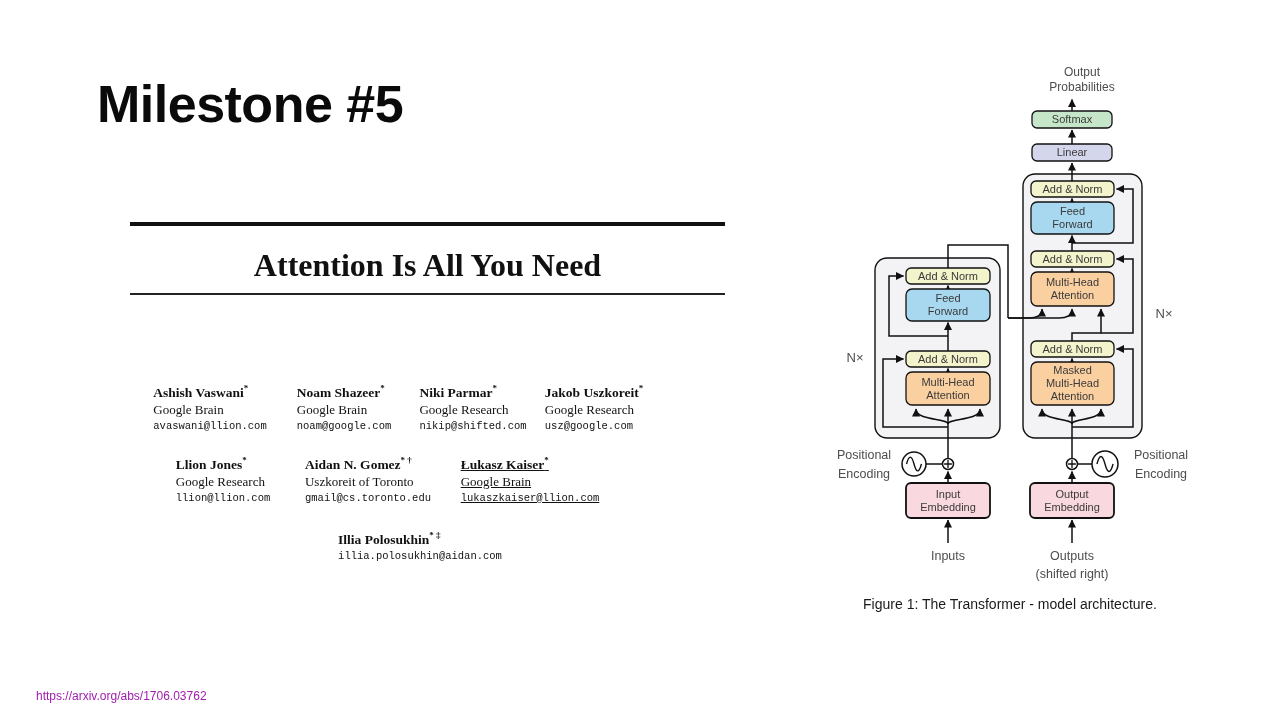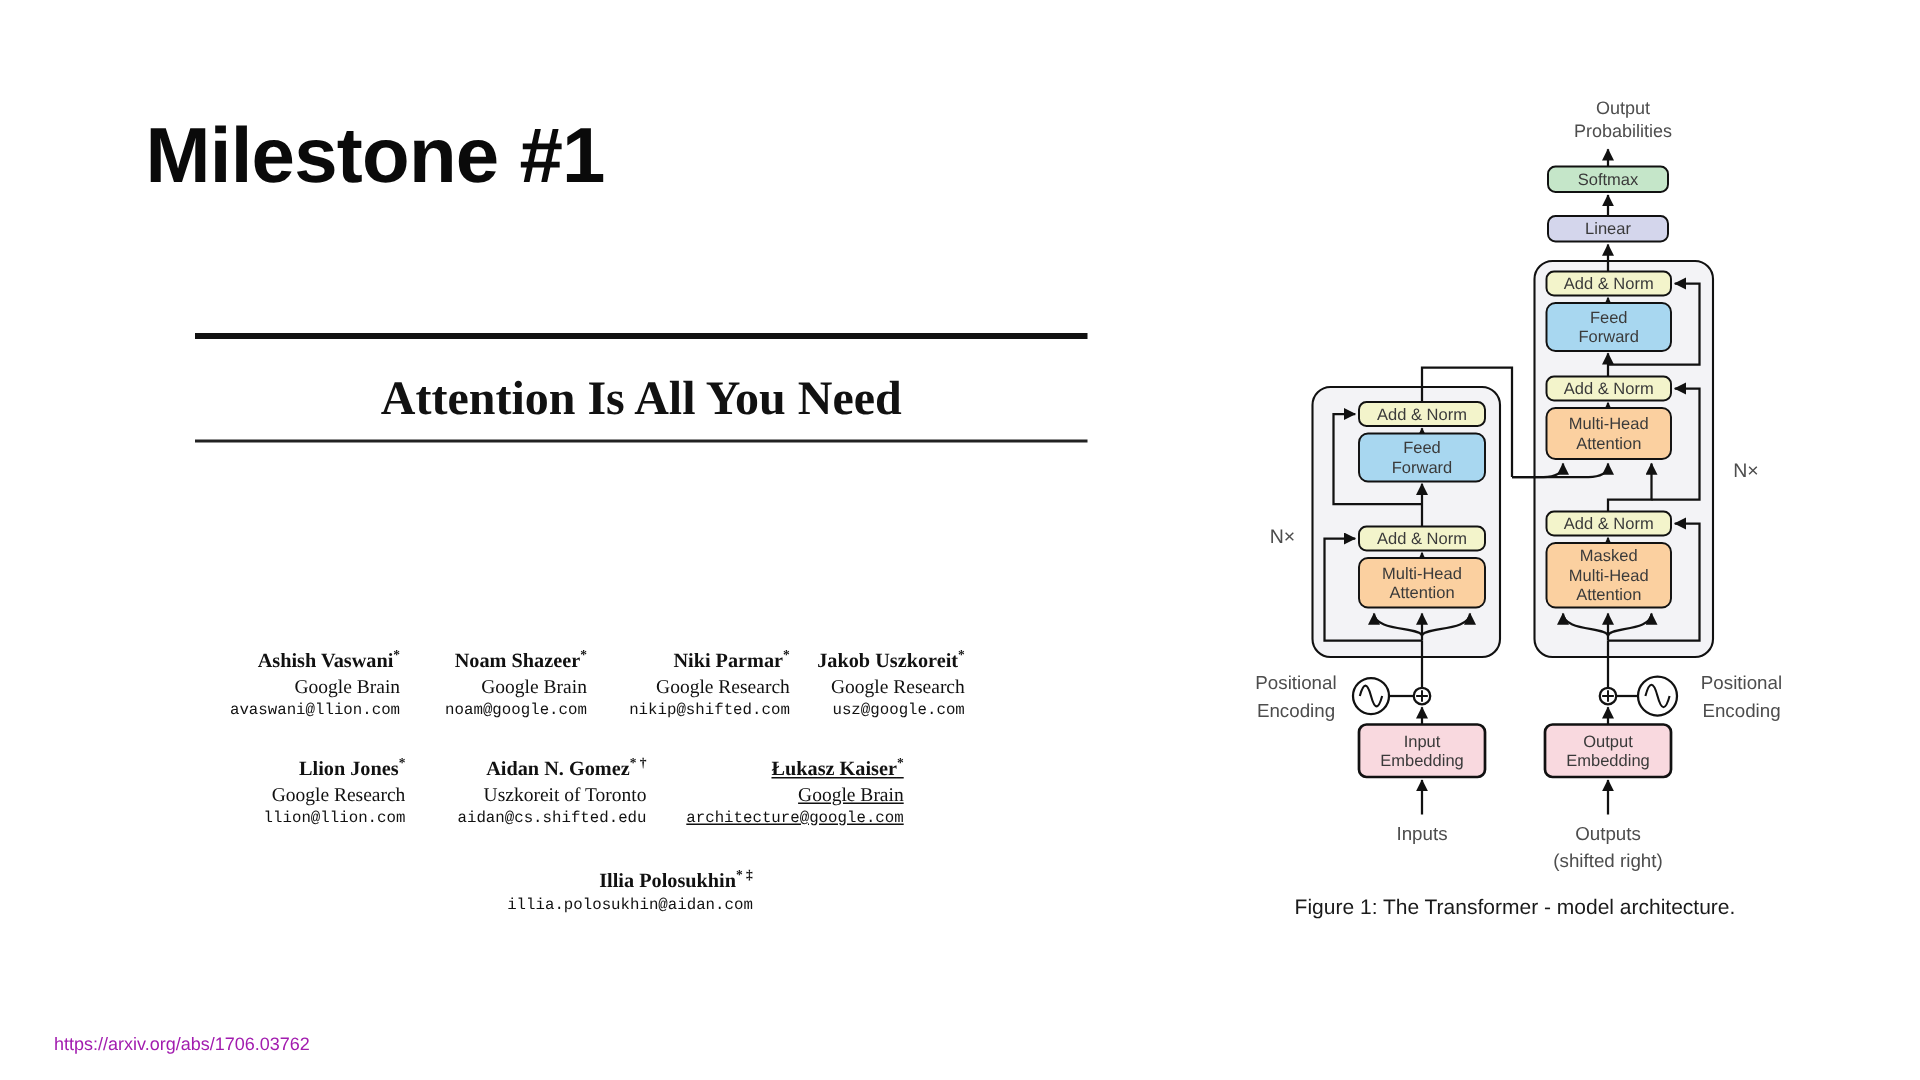--- a/index.html
+++ b/index.html
@@ -9,40 +9,40 @@
                letter-spacing:-0.5px;color:#0a0a0a;font-family:"Liberation Sans",sans-serif;}
   .source-url{position:absolute;left:36px;top:689px;font-size:12px;color:#a21caf;
               text-decoration:none;}
   
   .paper{position:absolute;left:130px;top:222px;width:595px;height:350px;background:#fff;
          font-family:"Liberation Serif",serif;color:#111;}
   .rule-thick{position:absolute;left:0;top:0;width:595px;height:4px;background:#111;}
   .rule-thin{position:absolute;left:0;top:71px;width:595px;height:1.5px;background:#222;}
   .paper-title{position:absolute;left:0;top:26px;width:595px;text-align:center;
                font-size:32px;font-weight:bold;line-height:34px;}
-  .author{position:absolute;transform:translateX(-50%);text-align:right;white-space:nowrap;margin-top:48px;}
+  .author{position:absolute;transform:translateX(-50%);text-align:left;white-space:nowrap;}
   .a-name{font-size:13.5px;font-weight:bold;line-height:17px;}
   .a-name sup{font-size:9px;}
   .a-affil{font-size:13px;line-height:17px;}
   .a-email{font-family:"Liberation Mono",monospace;font-size:10.5px;line-height:17px;color:#111;}
   
   .fig-svg{position:absolute;left:820px;top:50px;}
   .fig-svg text{font-family:"Liberation Sans",sans-serif;}
   .box-label{fill:#3a3a3a;}
   .fig-label{fill:#4d4d4d;}
   .fig-caption{font-family:"Liberation Serif",serif;fill:#1a1a1a;}
   .arrow{stroke:#111;stroke-width:1.5;fill:none;}
   .symline{stroke:#111;stroke-width:1.5;fill:none;}
 </style>
 </head>
 <body>
 
 <div class="slide">
 
-  <h1 class="slide-title">Milestone #1</h1>
+  <h1 class="slide-title">Milestone #5</h1>
 
   <div class="paper">
     <div class="rule-thick"></div>
     <div class="paper-title">Attention Is All You Need</div>
     <div class="rule-thin"></div>
     <div id="author-grid">
         <div class="author" style="left: 80px; top: 158px;">
           <div class="a-name">Ashish Vaswani<sup>*</sup></div>
           <div class="a-affil">Google Brain</div>
           <div class="a-email">avaswani@llion.com</div>
@@ -63,26 +63,26 @@
           <div class="a-email">usz@google.com</div>
         </div>
         <div class="author" style="left: 93px; top: 230px;">
           <div class="a-name">Llion Jones<sup>*</sup></div>
           <div class="a-affil">Google Research</div>
           <div class="a-email">llion@llion.com</div>
         </div>
         <div class="author" style="left: 238px; top: 230px;">
           <div class="a-name">Aidan N. Gomez<sup>* †</sup></div>
           <div class="a-affil">Uszkoreit of Toronto</div>
-          <div class="a-email">aidan@cs.shifted.edu</div>
+          <div class="a-email">gmail@cs.toronto.edu</div>
         </div>
         <div class="author" style="left: 400px; top: 230px; text-decoration: underline;">
           <div class="a-name">Łukasz Kaiser<sup>*</sup></div>
           <div class="a-affil">Google Brain</div>
-          <div class="a-email">architecture@google.com</div>
+          <div class="a-email">lukaszkaiser@llion.com</div>
         </div>
         <div class="author" style="left: 290px; top: 305px;">
           <div class="a-name">Illia Polosukhin<sup>* ‡</sup></div>
           <div class="a-email">illia.polosukhin@aidan.com</div>
         </div>
       </div>
   </div>
 
   <svg class="fig-svg" width="380" height="575" viewBox="820 50 380 575">
     <defs>

